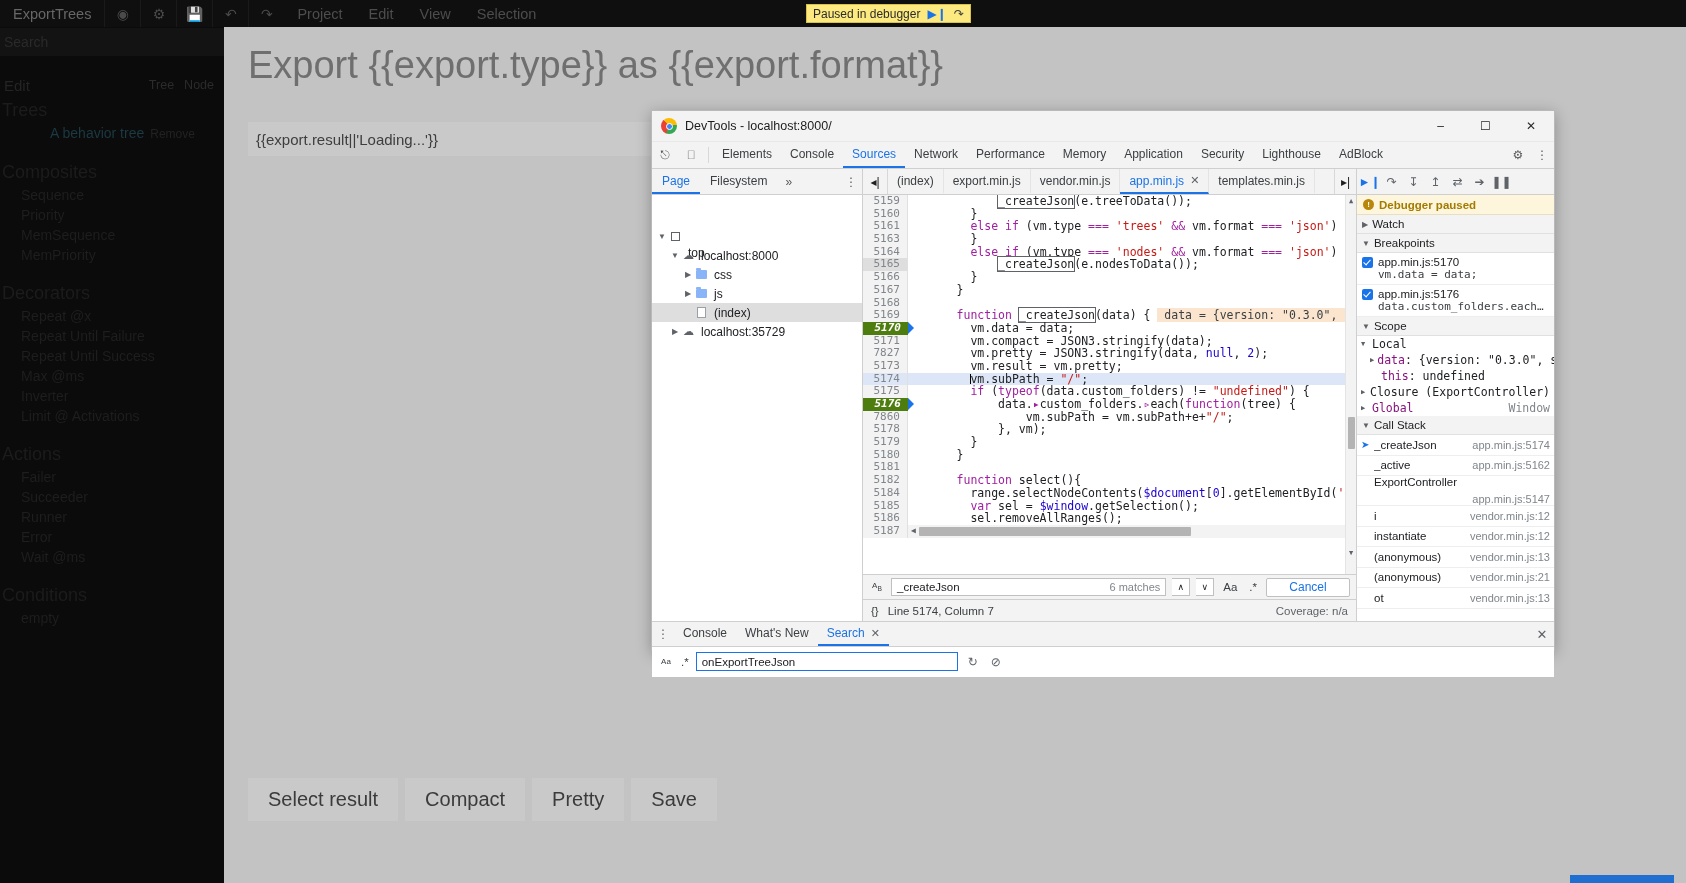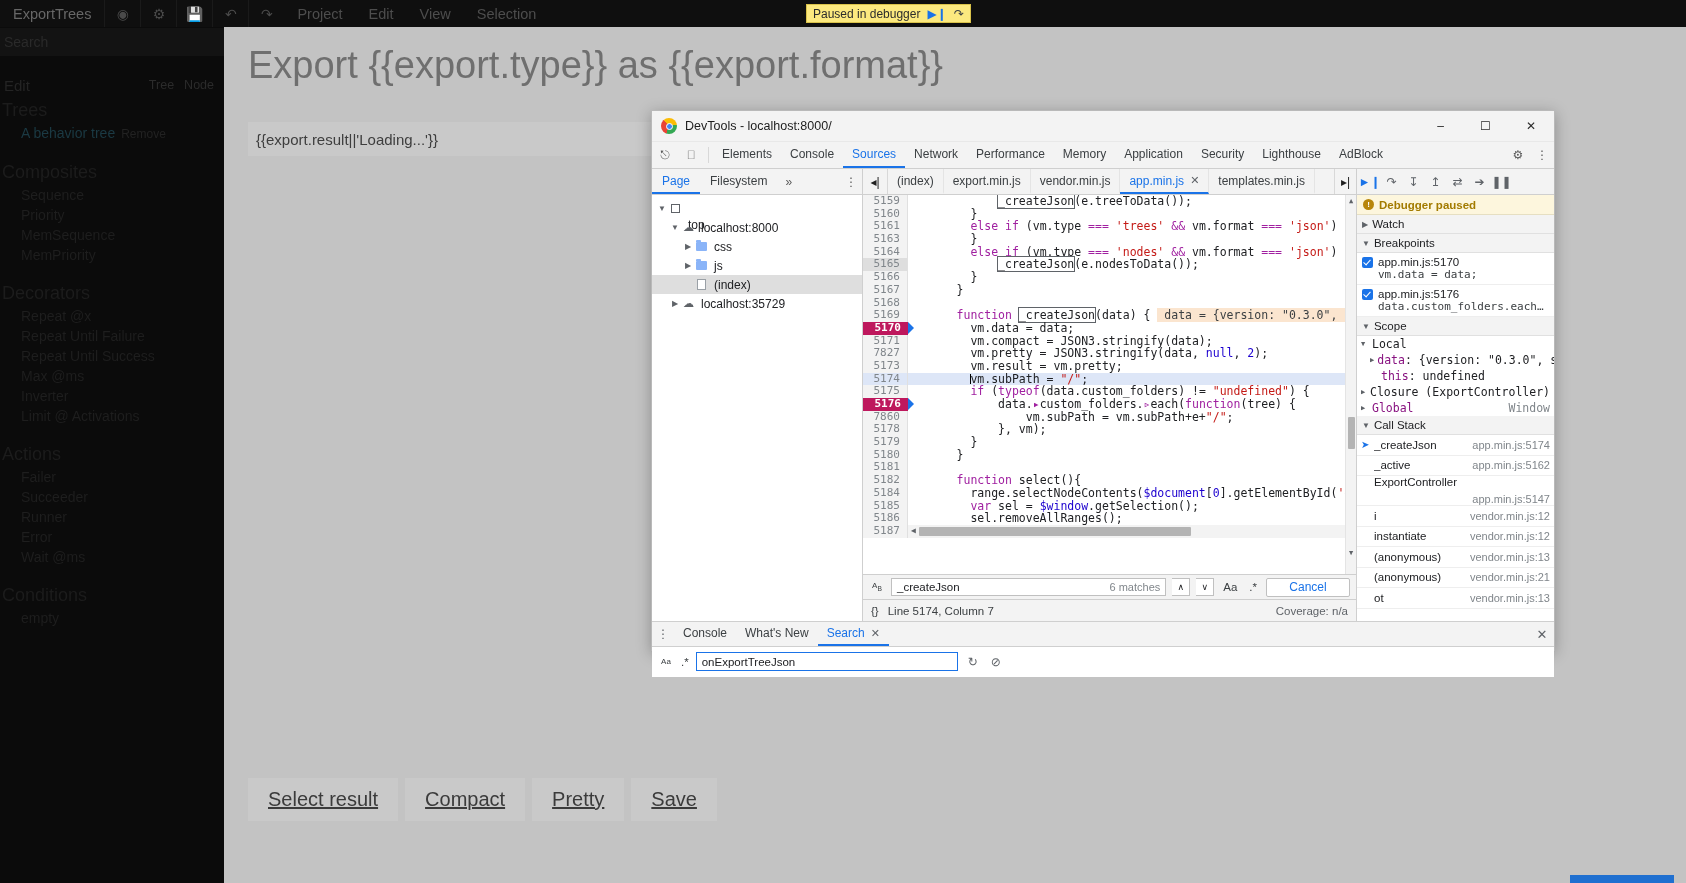--- a/index.html
+++ b/index.html
@@ -34,21 +34,21 @@
   .app-editrow {
     position: absolute; top: 72px; left: 0; width: 224px; height: 26px;
     display: flex; align-items: center; color: #242424; font-size: 15px;
   }
   .app-editrow .lbl { padding-left: 4px; flex: 1; }
   .app-editrow .tn { color: #2b2b2b; font-size: 12.5px; padding-right: 10px; }
 
   .pal { position: absolute; left: 0; width: 224px; color: #1b1b1b; }
   .pal-group { font-size: 18px; color: #1c1c1c; margin: 0 0 2px 2px; }
   .pal-item { font-size: 14px; color: #1e1e1e; padding-left: 21px; line-height: 20px; }
-  .pal-item.tree { color: #1b3a44; }
+  .pal-item.tree { color: #1b3a44; text-align: center; }
   .pal-item .remove { color: #222; font-size: 12px; margin-left: 6px; }
 
   
   #export-modal {
     position: absolute; left: 224px; top: 27px;
     width: 1462px; height: 856px;
     background: #c3c3c3;
   }
   #export-modal .mtitle {
     position: absolute; left: 24px; top: 17px;
@@ -59,21 +59,21 @@
     width: 1000px; height: 34px; background: #c9c9c9;
     border: none; color: #3e3e3e; font-size: 15px;
     display: flex; align-items: center; padding-left: 8px;
     font-family: "Liberation Sans", sans-serif;
   }
   #export-modal .mbtns {
     position: absolute; left: 24px; top: 751px; display: flex; gap: 7px;
   }
   #export-modal .mbtn {
     background: #c9c9c9; color: #3b3b3b; border: none;
-    font-size: 20px; padding: 10px 20px; font-family: "Liberation Sans", sans-serif; text-decoration: underline;
+    font-size: 20px; padding: 10px 20px; font-family: "Liberation Sans", sans-serif;
   }
   #export-modal .mbtn-right {
     position: absolute; right: 12px; bottom: -6px;
     width: 104px; height: 14px; background: #1f6fd0;
   }
 
   
   #devtools {
     position: absolute; left: 651px; top: 110px;
     width: 904px; height: 541px;
@@ -118,21 +118,21 @@
   }
   .dt-tab.active { color: #1a73e8; border-bottom-color: #1a73e8; }
   .dt-tabbar .spacer { flex: 1; }
   .dt-tabbar .right-icon {
     width: 24px; display: flex; align-items: center; justify-content: center; color: #5a5a5a;
   }
 
   .dt-body { display: flex; height: 452px; }
 
   
-  .nav-pane { width: 211px; border-right: 1px solid #cfcfcf; background: #fff; display: flex; flex-direction: column; }
+  .nav-pane { width: 211px; border-right: 1px solid #cfcfcf; background: #fff; display: flex; flex-direction: column; gap: 28px; }
   .nav-tabs {
     height: 26px; display: flex; align-items: stretch; border-bottom: 1px solid #cfcfcf;
     background: #f3f3f3;
   }
   .nav-tabs .ntab {
     padding: 0 10px; display: flex; align-items: center; font-size: 12px; color: #3c4043;
     border-bottom: 2px solid transparent;
   }
   .nav-tabs .ntab.active { color: #1a73e8; border-bottom-color: #1a73e8; }
   .nav-tabs .chev { padding: 0 8px; display: flex; align-items: center; color: #5a5a5a; }
@@ -170,22 +170,22 @@
     flex: 1; position: relative; overflow: hidden;
     font-family: "DejaVu Sans Mono", monospace; font-size: 11.5px; line-height: 12.7px;
   }
   .code-line { display: flex; height: 12.7px; white-space: pre; }
   .ln {
     width: 45px; flex: none; text-align: right; padding-right: 7px;
     color: #80868b; background: #f3f3f3; border-right: 1px solid #e0e0e0;
     font-size: 11px;
   }
   .code-line.bp .ln {
-    background: #be185d; color: #fff; font-weight: bold;
-    border-right: none; position: relative;
+    background: #4d7c0f; color: #fff; font-weight: bold;
+    border-right: none; position: relative; font-style: italic;
   }
   .code-line.bp .ln::after {
     content: ""; position: absolute; right: -6px; top: 0;
     border-top: 6.35px solid transparent; border-bottom: 6.35px solid transparent;
     border-left: 6px solid #1a73e8;
   }
   .code-line.cur { background: #dde6f7; }
   .code-line.cur .ln { background: #dde6f7; }
   .code-line.curgray .ln { background: #dedede; }
   .ctxt { padding-left: 7px; color: #202124; }

